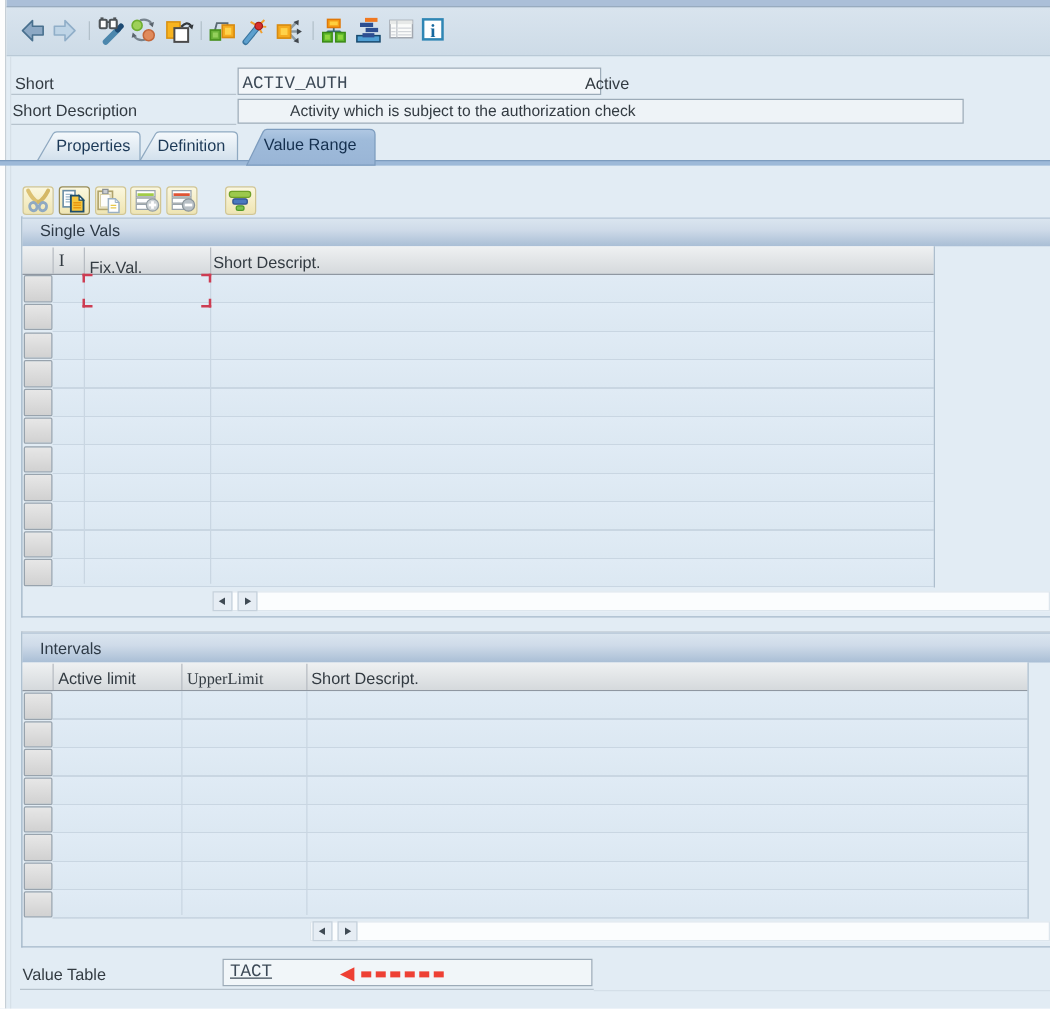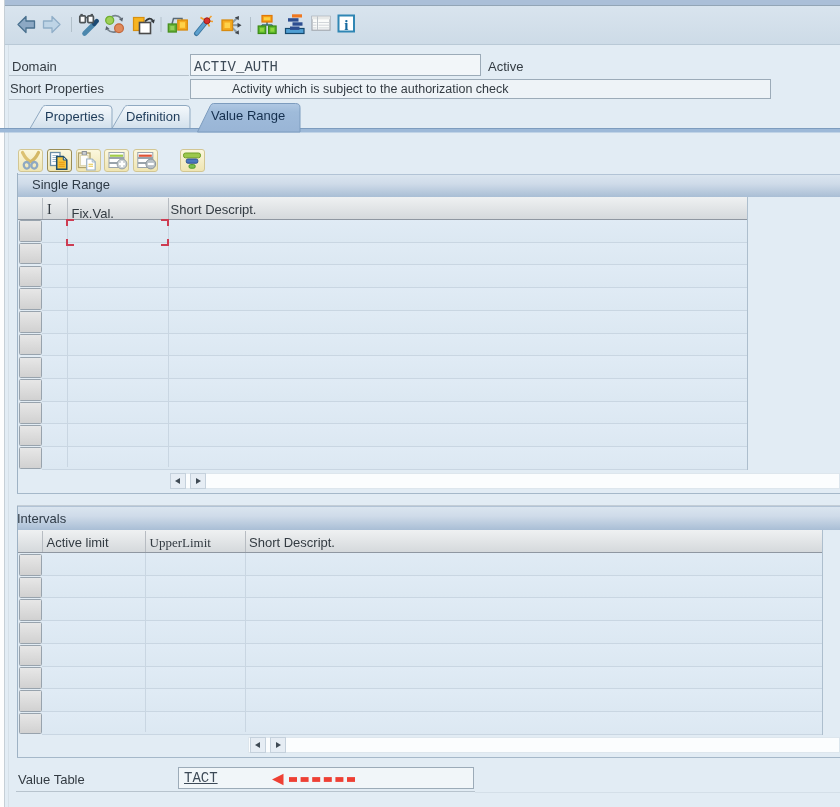--- a/index.html
+++ b/index.html
@@ -108,26 +108,26 @@
     <line x1="318.5" y1="12.2" x2="329.2" y2="12.2" stroke="#d2d6da" stroke-width="1"></line>
     <line x1="318.5" y1="14.9" x2="329.2" y2="14.9" stroke="#d2d6da" stroke-width="1"></line>
     <line x1="313" y1="9.5" x2="316.5" y2="9.5" stroke="#d2d6da" stroke-width="1"></line>
     <line x1="313" y1="12.2" x2="316.5" y2="12.2" stroke="#d2d6da" stroke-width="1"></line>
     <line x1="313" y1="14.9" x2="316.5" y2="14.9" stroke="#d2d6da" stroke-width="1"></line>
 
     <rect x="338.5" y="2.5" width="15.5" height="16" fill="#ffffff" stroke="#2f86b4" stroke-width="2"></rect>
     <text x="346.3" y="16.5" text-anchor="middle" font-family="Liberation Serif, serif" font-weight="bold" font-size="15" fill="#15689e">i</text>
   </svg>
 
-  <div class="lbl" style="left:12px;top:59px;">Domain</div>
+  <div class="lbl" style="left:12px;top:59px;">Short</div>
   <div class="ulabel" style="left:9px;top:75px;width:180px;"></div>
   <div class="inp" style="left:190px;top:54px;width:291px;height:22px;"></div>
   <div class="mono abs" style="left:194px;top:59px;">ACTIV_AUTH</div>
-  <div class="lbl" style="left:488px;top:59px;">Active</div>
-  <div class="lbl" style="left:10px;top:81px;">Short Properties</div>
+  <div class="lbl" style="left:468px;top:59px;">Active</div>
+  <div class="lbl" style="left:10px;top:81px;">Short Description</div>
   <div class="ulabel" style="left:9px;top:99px;width:180px;"></div>
   <div class="inp" style="left:190px;top:79px;width:581px;height:20px;background:#eef3f7;"></div>
   <div class="lbl" style="left:196px;top:81.5px;font-size:12.5px;margin-left:36px;">Activity which is subject to the authorization check</div>
 
   <svg class="abs" style="left:0;top:100px;" width="840" height="36" viewBox="0 0 840 36">
     <defs>
       <linearGradient id="tabi" x1="0" y1="0" x2="0" y2="1">
         <stop offset="0" stop-color="#f5f9fc"></stop>
           <stop offset="1" stop-color="#d2e0ec"></stop>
       </linearGradient>
@@ -190,21 +190,21 @@
 
     <rect x="165.5" y="4" width="17" height="4.8" rx="2" fill="#9cc84c" stroke="#6fa028" stroke-width="1"></rect>
     <rect x="168.3" y="10" width="11.5" height="4.2" rx="1.5" fill="#4a78c0" stroke="#2d4f8e" stroke-width="1"></rect>
     <rect x="171" y="15.6" width="6.2" height="3.6" rx="1.5" fill="#7cc050" stroke="#4f9a28" stroke-width="1"></rect>
   </svg>
 
   <div class="abs" style="left:17px;top:173px;width:1px;height:321px;background:#9eb2c4;"></div>
   <div class="abs" style="left:17px;top:493px;right:0;height:1px;background:#a5b8c9;"></div>
 
   <div class="gbar" style="left:18px;top:174px;right:0;height:23px;"></div>
-  <div class="lbl" style="left:32px;top:177px;color:#2e3a46;">Single Range</div>
+  <div class="lbl" style="left:32px;top:177px;color:#2e3a46;">Single Vals</div>
 
   <div class="ghead" style="left:18px;top:197px;width:729px;height:23px;"></div>
   <div class="hsep" style="left:42px;top:198px;height:21px;"></div>
   <div class="hsep" style="left:67px;top:198px;height:21px;"></div>
   <div class="hsep" style="left:168px;top:198px;height:21px;"></div>
   <div class="lbl" style="left:47px;top:202px;font-family:'Liberation Serif',serif;font-size:14px;">I</div>
   <div class="lbl" style="left:71.5px;top:206px;">Fix.Val.</div>
   <div class="lbl" style="left:170.5px;top:202px;">Short Descript.</div>
 
   <div class="abs" style="left:42px;top:220px;width:705px;height:249.9px;background:repeating-linear-gradient(to bottom,#e0ebf5 0px,#dce8f2 21.72px,#c9d6e2 21.72px,#c9d6e2 22.72px);"></div>
@@ -236,21 +236,21 @@
       <span class="tl"></span>
     </div>
   <div class="scbtn" style="left:190px;top:473px;">
       <span class="tr"></span>
     </div>
 
   <div class="abs" style="left:17px;top:505px;width:1px;height:253px;background:#9eb2c4;"></div>
   <div class="abs" style="left:17px;top:505px;right:0;height:1px;background:#c3cdd6;"></div>
   <div class="abs" style="left:17px;top:757px;right:0;height:1px;background:#a5b8c9;"></div>
   <div class="gbar" style="left:18px;top:506px;right:0;height:24px;"></div>
-  <div class="lbl" style="left:17px;top:511px;color:#2e3a46;">Intervals</div>
+  <div class="lbl" style="left:32px;top:511px;color:#2e3a46;">Intervals</div>
   <div class="ghead" style="left:18px;top:530px;width:804px;height:23px;"></div>
   <div class="hsep" style="left:42px;top:531px;height:21px;"></div>
   <div class="hsep" style="left:145px;top:531px;height:21px;"></div>
   <div class="hsep" style="left:245px;top:531px;height:21px;"></div>
   <div class="lbl" style="left:46.5px;top:535px;">Active limit</div>
   <div class="lbl" style="left:149.5px;top:535px;font-family:Liberation Serif, serif;">UpperLimit</div>
   <div class="lbl" style="left:249px;top:535px;">Short Descript.</div>
   <div class="abs" style="left:42px;top:553px;width:780px;height:182px;background:repeating-linear-gradient(to bottom,#e0ebf5 0px,#dce8f2 21.75px,#c9d6e2 21.75px,#c9d6e2 22.75px);"></div>
   <div class="abs" style="left:822px;top:530px;width:1px;height:205px;background:#adbecd;"></div>
   <div class="vline" style="left:145px;top:553px;height:179px;"></div>

